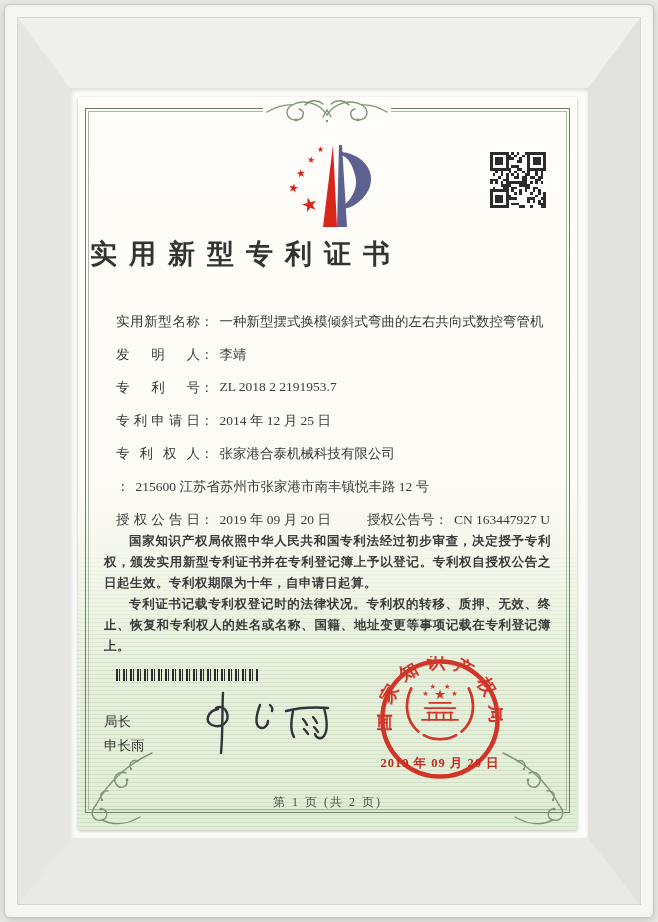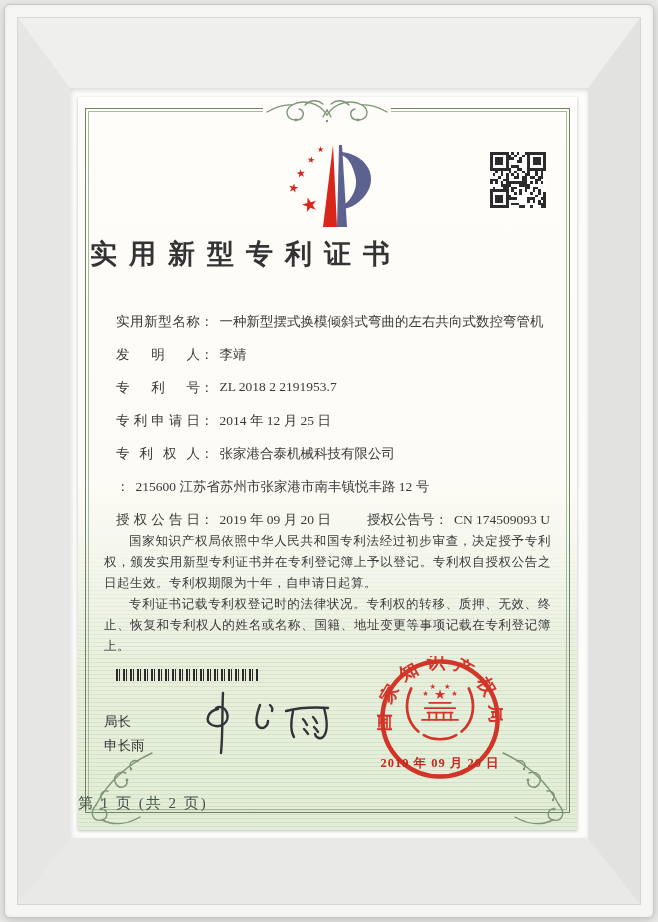--- a/index.html
+++ b/index.html
@@ -29,31 +29,31 @@
   .qr{position:absolute;left:412px;top:55px;width:56px;height:56px;}
   .title{position:absolute;left:0;top:139px;width:100%;text-align:left;font-size:27px;font-weight:600;
          letter-spacing:12px;text-indent:12px;color:#333;}
   .fields{position:absolute;left:26px;top:216px;width:452px;font-size:13.5px;color:#3a3a3a;}
   .frow{display:flex;height:33px;white-space:nowrap;margin-left:12px;}
   .flabel{display:inline-block;width:84px;text-align:justify;text-align-last:justify;}
   .fcolon{margin-right:6px;}
   .pair2{margin-left:36px;}
   .paras{position:absolute;left:26px;top:434px;width:447px;font-size:12.5px;line-height:21px;
          color:#3c3c3c;text-align:justify;letter-spacing:.5px;}
-  .paras p{margin:0;text-indent:2em;}
+  .paras p{margin:0;text-indent:2em;font-weight:bold;}
   .barcode{position:absolute;left:38px;top:572px;width:142px;height:12px;
          background:repeating-linear-gradient(90deg,#2a2a2a 0 2px,transparent 2px 3px,#2a2a2a 3px 4px,
          transparent 4px 7px,#2a2a2a 7px 9px,transparent 9px 10px,#2a2a2a 10px 11px,transparent 11px 14px);}
   .signer{position:absolute;left:26px;top:614px;font-size:13.5px;line-height:23.5px;color:#333;
           font-family:Liberation Mono, monospace;}
   .signature{position:absolute;left:112px;top:586px;width:155px;height:78px;}
   .seal{position:absolute;left:299px;top:559px;width:126px;height:126px;opacity:.93;}
   .sealdate{position:absolute;left:294px;top:658px;width:136px;text-align:center;font-size:12.5px;
           color:#c32a1d;letter-spacing:1px;white-space:nowrap;font-weight:600;}
-  .footer{position:absolute;left:0;top:697px;width:100%;text-align:left;font-size:15px;
+  .footer{position:absolute;left:0;top:697px;width:100%;text-align:center;font-size:12px;
           color:#45544a;letter-spacing:2px;}
   .orn-top{position:absolute;left:169px;top:-2px;width:160px;height:34px;}
   .orn-bl{position:absolute;left:2px;top:650px;width:80px;height:80px;}
   .orn-br{position:absolute;left:417px;top:650px;width:80px;height:80px;transform:scaleX(-1);}
   svg text{font-family:"Liberation Serif","DejaVu Serif",serif;}
 </style>
 </head>
 <body>
 
 <div class="scene">
@@ -262,21 +262,21 @@
           <span>张家港合泰机械科技有限公司</span>
       </div>
       <div class="frow">
           <span class="fcolon">：</span>
           <span>215600 江苏省苏州市张家港市南丰镇悦丰路 12 号</span>
       </div>
       <div class="frow">
         <span class="flabel">授权公告日</span>
           <span class="fcolon">：</span>
           <span>2019 年 09 月 20 日</span>
-        <span class="pair2"><span>授权公告号</span><span class="fcolon">：</span><span>CN 174509093 U</span></span>
+        <span class="pair2"><span>授权公告号</span><span class="fcolon">：</span><span>CN 163447927 U</span></span>
       </div>
     </div>
 
     <div class="paras">
       <p>国家知识产权局依照中华人民共和国专利法经过初步审查，决定授予专利权，颁发实用新型专利证书并在专利登记簿上予以登记。专利权自授权公告之日起生效。专利权期限为十年，自申请日起算。</p>
       <p>专利证书记载专利权登记时的法律状况。专利权的转移、质押、无效、终止、恢复和专利权人的姓名或名称、国籍、地址变更等事项记载在专利登记簿上。</p>
     </div>
 
     <div class="barcode"></div>
 

